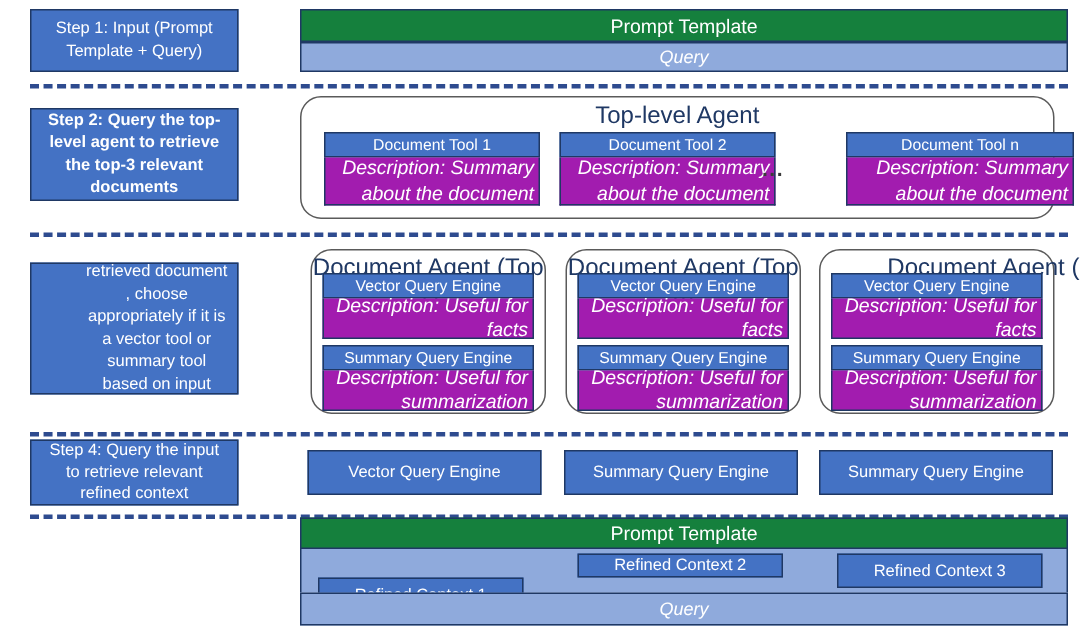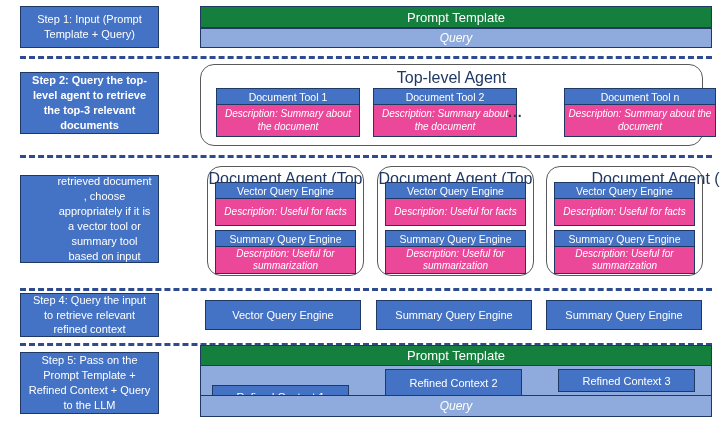--- a/index.html
+++ b/index.html
@@ -102,31 +102,31 @@
     width: 100%;
     display: flex;
     align-items: center;
     justify-content: center;
     color: #ffffff;
     font-size: 10.5px;
     height: 17px;
     text-align: center;
   }
   .card-desc {
-    background: #ec4899;
+    background: #a21caf;
     border: 1.5px solid #1f3864;
     border-top: none;
     box-sizing: border-box;
     width: 100%;
     display: flex;
     align-items: center;
     justify-content: center;
-    text-align: center;
-    color: #ffffff;
-    font-size: 10px;
+    text-align: right;
+    color: #ffffff;
+    font-size: 13px;
     font-style: italic;
     line-height: 1.25;
     padding: 1px 3px;
   }
 
   .ellipsis {
     position: absolute;
     color: #3a3a3a;
     font-size: 14px;
     letter-spacing: 1px;
@@ -251,34 +251,31 @@
   </div>
   <div class="solid-box" style="left:376px; top:300px; width:156px; height:30px;">
     <span>Summary Query Engine</span>
   </div>
   <div class="solid-box" style="left:546px; top:300px; width:156px; height:30px;">
     <span>Summary Query Engine</span>
   </div>
 
   <div class="sep" style="top:343px;"></div>
 
-  <div class="step-box" style="top:352px; height:62px;">
-    <span>Step 5: Pass on the Prompt Template + Refined Context + Query to the LLM</span>
-  </div>
 
   <div class="hdr-bar abs" style="left:200px; top:345px; width:512px; height:21px;">
     <span>Prompt Template</span>
   </div>
 
   <div class="ctx-band" style="left:200px; top:366px; width:512px; height:29px;"></div>
 
   <div class="solid-box" style="left:212px; top:385px; width:137px; height:23px;">
     <span>Refined Context 1</span>
   </div>
-  <div class="solid-box" style="left:385px; top:369px; width:137px; height:27px;">
+  <div class="solid-box" style="left:385px; top:369px; width:137px; height:16px;">
     <span>Refined Context 2</span>
   </div>
   <div class="solid-box" style="left:558px; top:369px; width:137px; height:23px;">
     <span>Refined Context 3</span>
   </div>
 
   <div class="light-bar abs" style="left:200px; top:395px; width:512px; height:22px;">
     <span>Query</span>
   </div>
 

